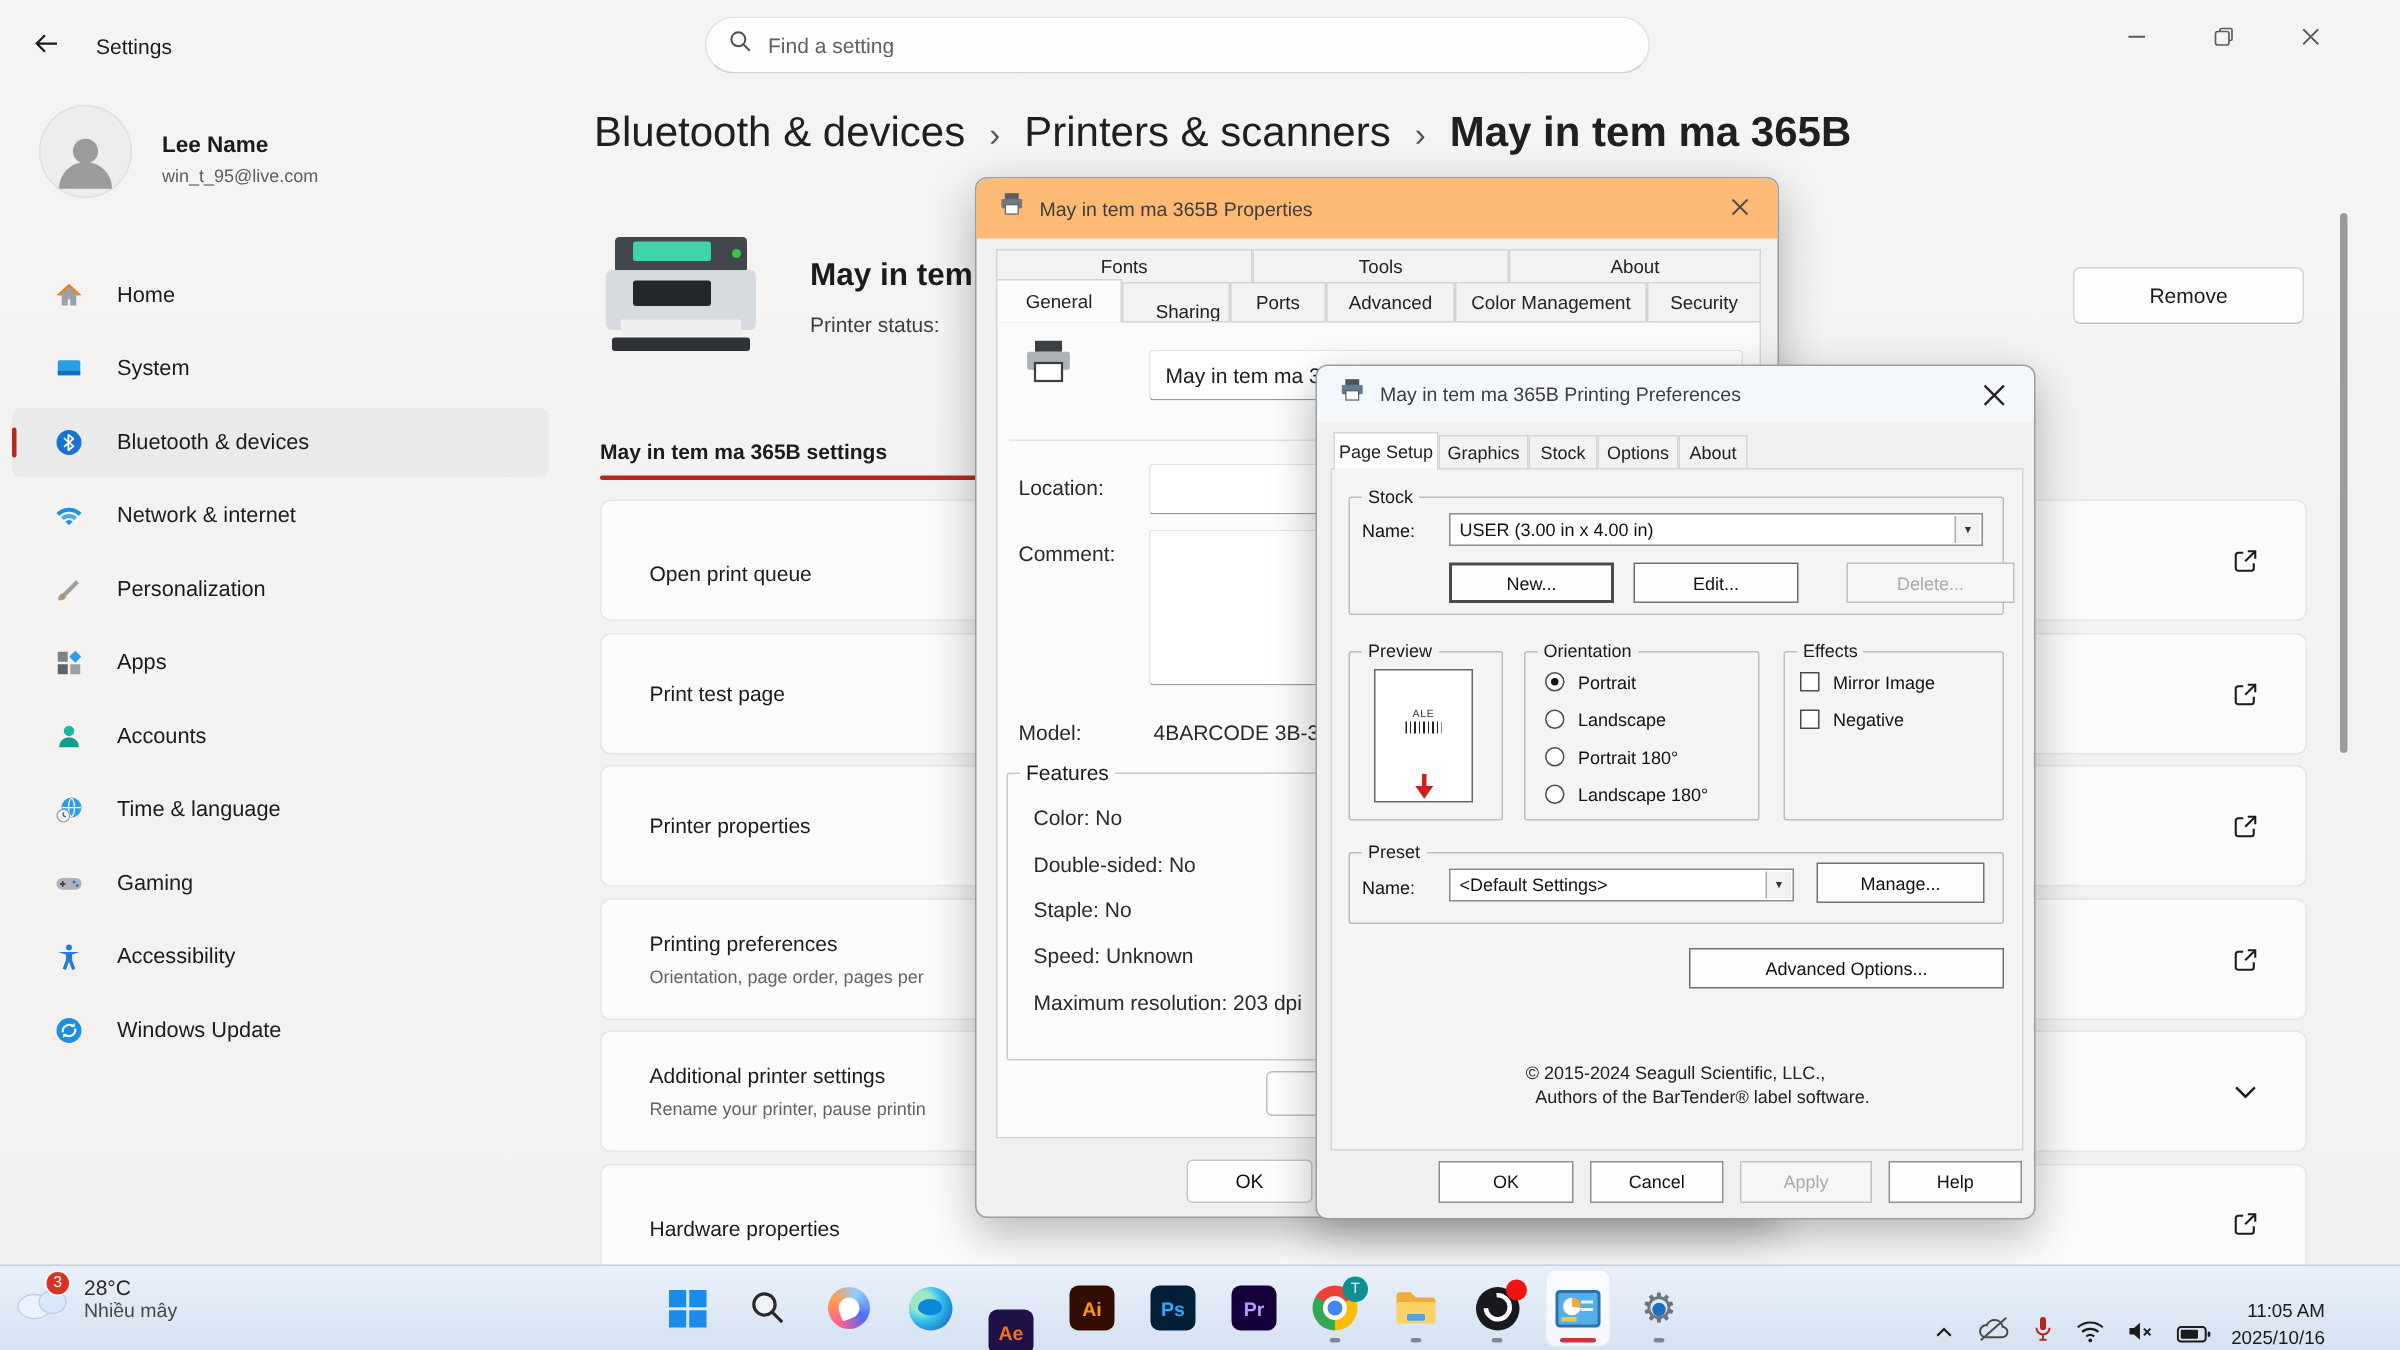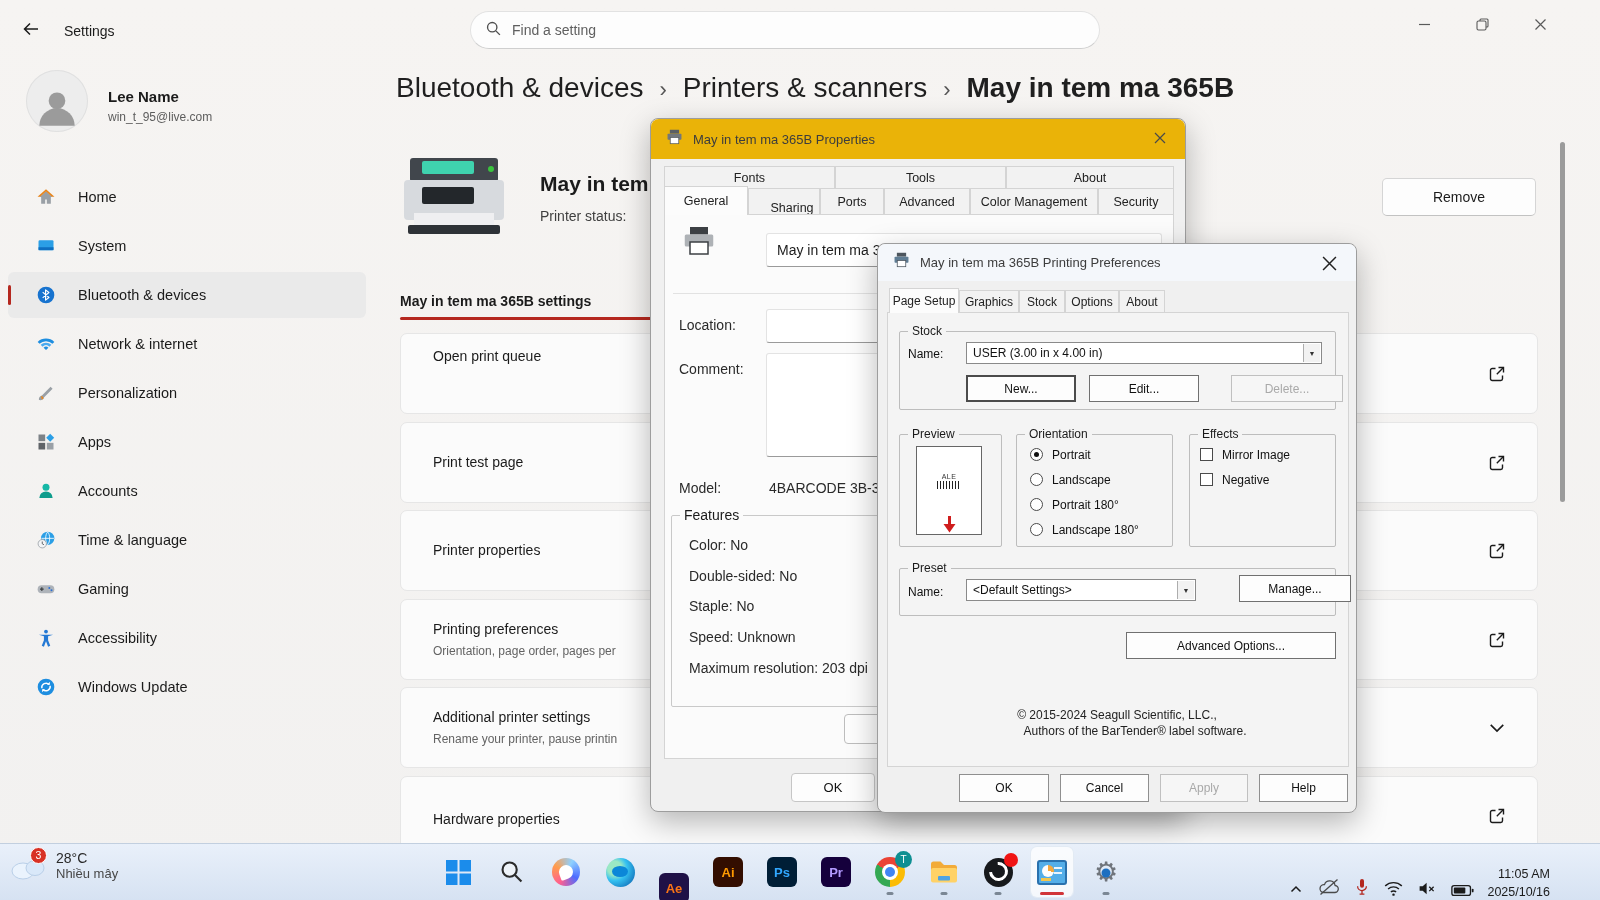--- a/index.html
+++ b/index.html
@@ -62,21 +62,21 @@
   .cbtn.dis { color:#a9a9a9; border-color:#c0c0c0; background:#f6f6f6; }
   .combo { position:absolute; background:#fff; border:1px solid #8a8a8a; font-size:12px; display:flex; align-items:center; padding-left:6px; color:#111; }
   .combo .arrow { position:absolute; right:1px; top:1px; bottom:1px; width:17px; background:#f2f2f2; border-left:1px solid #adadad; display:flex; align-items:center; justify-content:center; font-size:7px; color:#333; }
   .radio { position:absolute; width:13px; height:13px; border:1px solid #4a4a4a; border-radius:50%; background:#fff; }
   .radio.sel::after { content:""; position:absolute; left:3px; top:3px; width:5px; height:5px; border-radius:50%; background:#111; }
   .checkbox { position:absolute; width:13px; height:13px; border:1px solid #4a4a4a; background:#fff; }
   .dlbl { position:absolute; font-size:12px; color:#111; white-space:nowrap; }
 
   
   #props-dialog { left:650px; top:118px; width:536px; height:694px; z-index:10; }
-  #props-dialog .dlg-titlebar { height:40px; background:#eab308; }
+  #props-dialog .dlg-titlebar { height:40px; background:#fdba74; }
   .p-lbl { position:absolute; font-size:14px; color:#2a2a2a; white-space:nowrap; }
   .p-field { position:absolute; background:#fff; border:1px solid #e3e3e3; border-bottom:1px solid #9a9a9a; border-radius:3px; }
   .p-sep { position:absolute; height:1px; background:#e2e2e2; }
 
   
   #prefs-dialog { left:877px; top:243px; width:480px; height:570px; z-index:20; }
   #prefs-dialog .dlg-titlebar { height:37px; background:#f4f7fb; }
   .copyright { position:absolute; width:100%; text-align:center; font-size:12px; color:#222; }
 
   .preview-page { position:absolute; background:#fff; border:1px solid #666; display:flex; flex-direction:column; align-items:center; }
@@ -286,21 +286,21 @@
         <rect x="10" y="69" width="92" height="9" rx="2" fill="#2e3237"></rect>
       </svg>
   </div>
   <div class="abs printer-title">May in tem ma 365B</div>
   <div class="abs printer-status">Printer status:</div>
   <div class="abs remove-btn">Remove</div>
   <div class="abs section-title">May in tem ma 365B settings</div>
   <div class="abs section-underline"></div>
 
   <div class="abs card" style="top:333px;height:81px;">
-    <span class="card-title" style="top:14px;">Open print queue</span>
+    <span class="card-title" style="top:40px;">Open print queue</span>
     <span class="card-trail">
         <svg viewBox="0 0 20 20" fill="none" stroke="#1b1b1b" stroke-width="1.4">
           <path d="M8.5 4.5H5.2A1.7 1.7 0 0 0 3.5 6.2v8.6a1.7 1.7 0 0 0 1.7 1.7h8.6a1.7 1.7 0 0 0 1.7-1.7v-3.3"></path>
           <path d="M11.5 3.5h5v5"></path>
           <path d="M16.2 3.8 9.8 10.2"></path>
         </svg>
       </span>
   </div>
   <div class="abs card" style="top:422px;height:81px;">
     <span class="card-title" style="top:31px;">Print test page</span>
@@ -508,21 +508,21 @@
     <span class="dlbl" style="left:344px;top:229px;">Negative</span>
 
     <fieldset style="left:21px;top:317px;width:437px;height:55px;">
       <legend>Preset</legend>
     </fieldset>
     <span class="dlbl" style="left:30px;top:341px;">Name:</span>
     <div class="combo" style="left:88px;top:335px;width:230px;height:22px;">
       <span>&lt;Default Settings&gt;</span>
       <span class="arrow">▼</span>
     </div>
-    <div class="cbtn" style="left:333px;top:331px;width:112px;height:27px;margin-left:28px;">Manage...</div>
+    <div class="cbtn" style="left:333px;top:331px;width:112px;height:27px;">Manage...</div>
 
     <div class="cbtn" style="left:248px;top:388px;width:210px;height:27px;">Advanced Options...</div>
 
     <div class="copyright" style="top:464px;">© 2015-2024 Seagull Scientific, LLC.,</div>
     <div class="copyright" style="top:480px;padding-left:36px;">Authors of the BarTender® label software.</div>
 
     <div class="cbtn" style="left:81px;top:530px;width:90px;height:28px;border-color:#8f8f8f;">OK</div>
     <div class="cbtn" style="left:182px;top:530px;width:89px;height:28px;border-color:#8f8f8f;">Cancel</div>
     <div class="cbtn dis" style="left:282px;top:530px;width:88px;height:28px;">Apply</div>
     <div class="cbtn" style="left:381px;top:530px;width:89px;height:28px;border-color:#8f8f8f;">Help</div>

